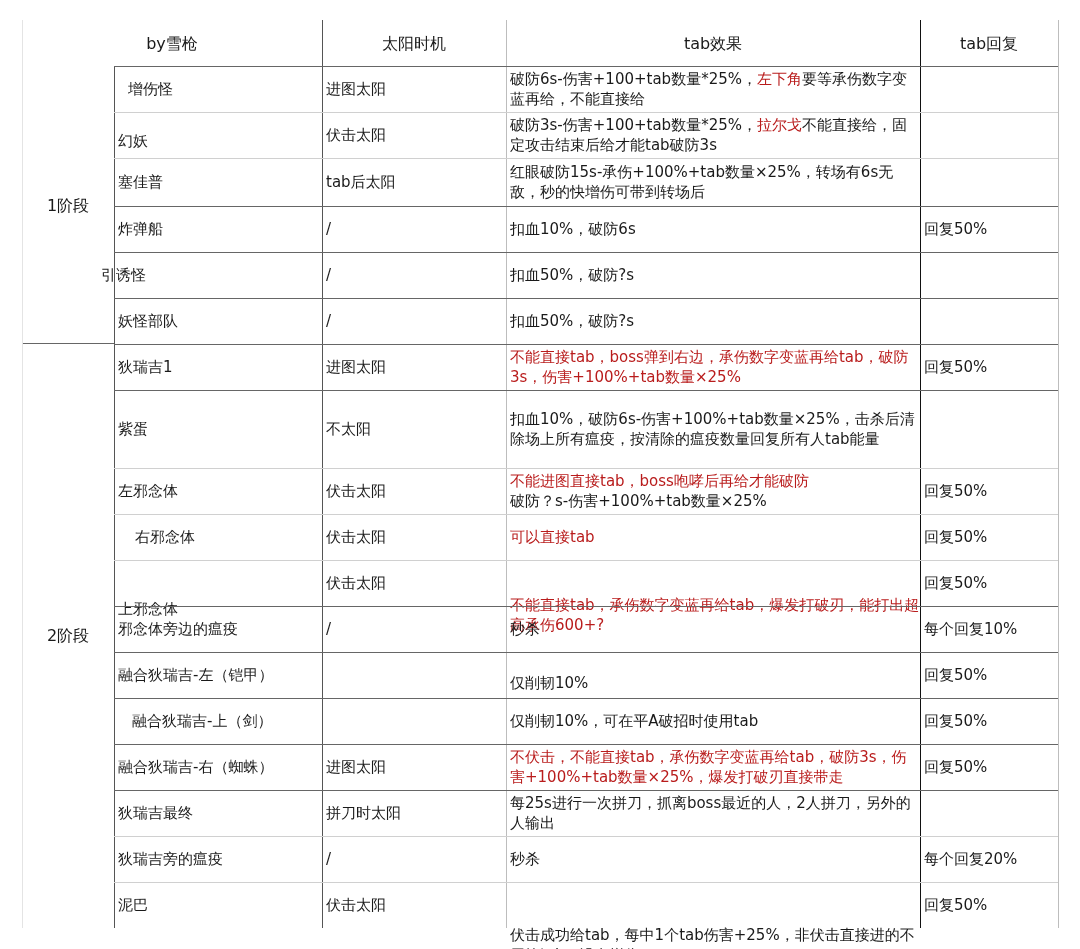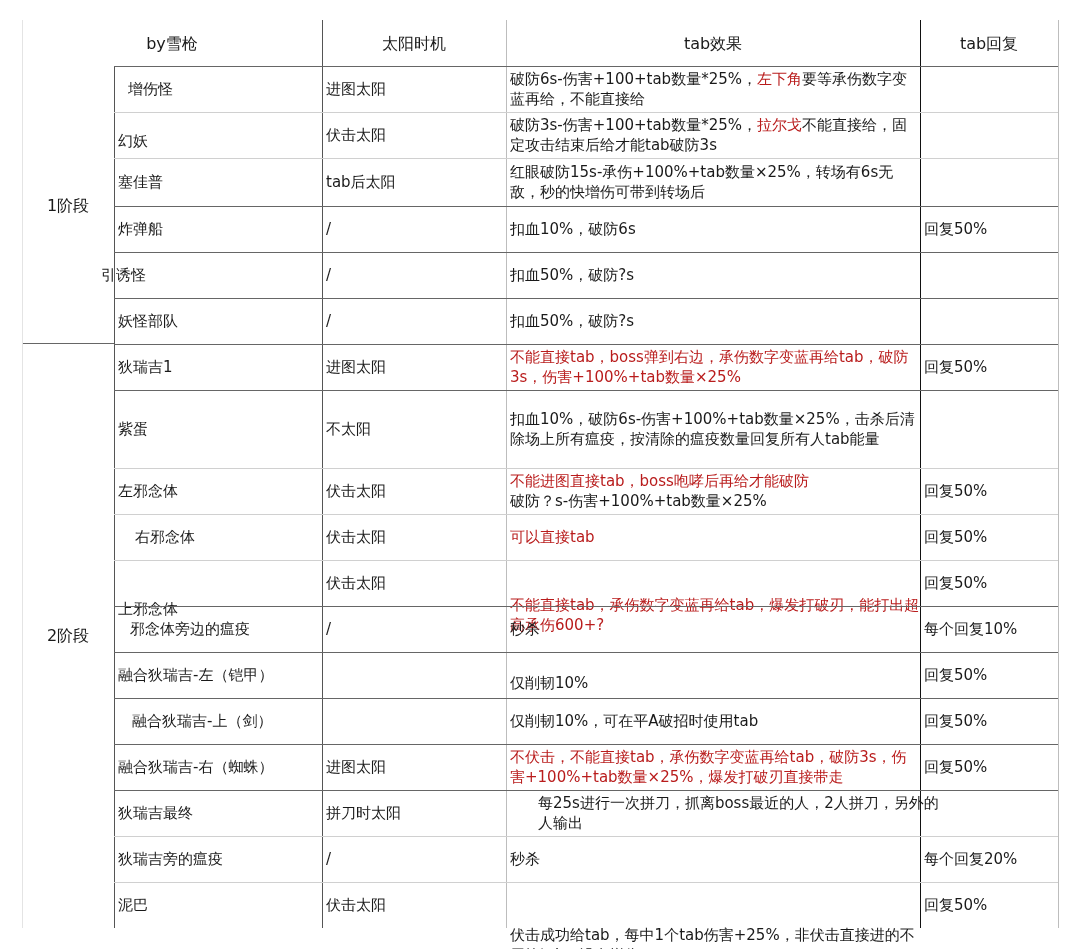--- a/index.html
+++ b/index.html
@@ -91,21 +91,21 @@
       <div class="cell " style="left: 323px; top: 514px; width: 183px; height: 46px;">伏击太阳</div>
       <div class="cell " style="left: 507px; top: 514px; width: 413px; height: 46px;"><span class="effect-block"><span class="red">可以直接tab
 </span></span></div>
       <div class="cell " style="left: 921px; top: 514px; width: 137px; height: 46px;">回复50%</div>
       <div class="hline light" style="left: 114px; top: 514px; width: 944px;"></div>
       <div class="cell " style="left: 115px; top: 560px; width: 207px; height: 46px; margin-top: 26px;">上邪念体</div>
       <div class="cell " style="left: 323px; top: 560px; width: 183px; height: 46px;">伏击太阳</div>
       <div class="cell " style="left: 507px; top: 560px; width: 413px; height: 46px; margin-top: 32px;"><span class="effect-block"><span class="red">不能直接tab，承伤数字变蓝再给tab，爆发打破刃，能打出超高承伤600+?</span></span></div>
       <div class="cell " style="left: 921px; top: 560px; width: 137px; height: 46px;">回复50%</div>
       <div class="hline light" style="left: 114px; top: 560px; width: 944px;"></div>
-      <div class="cell " style="left: 115px; top: 606px; width: 207px; height: 46px; margin-left: 12px;">邪念体旁边的瘟疫</div>
+      <div class="cell " style="left: 115px; top: 606px; width: 207px; height: 46px;">邪念体旁边的瘟疫</div>
       <div class="cell " style="left: 323px; top: 606px; width: 183px; height: 46px;">/</div>
       <div class="cell " style="left: 507px; top: 606px; width: 413px; height: 46px;"><span class="effect-block"><span>秒杀</span></span></div>
       <div class="cell " style="left: 921px; top: 606px; width: 137px; height: 46px;">每个回复10%</div>
       <div class="hline" style="left: 114px; top: 606px; width: 944px;"></div>
       <div class="cell " style="left: 115px; top: 652px; width: 207px; height: 46px;">融合狄瑞吉-左（铠甲）</div>
       <div class="cell " style="left: 323px; top: 652px; width: 183px; height: 46px;"></div>
       <div class="cell " style="left: 507px; top: 660px; width: 413px; height: 46px;"><span class="effect-block"><span>仅削韧10%</span></span></div>
       <div class="cell " style="left: 921px; top: 652px; width: 137px; height: 46px;">回复50%</div>
       <div class="hline" style="left: 114px; top: 652px; width: 944px;"></div>
       <div class="cell " style="left: 129px; top: 698px; width: 207px; height: 46px;">融合狄瑞吉-上（剑）</div>
@@ -113,21 +113,21 @@
       <div class="cell " style="left: 507px; top: 698px; width: 413px; height: 46px;"><span class="effect-block"><span>仅削韧10%，可在平A破招时使用tab</span></span></div>
       <div class="cell " style="left: 921px; top: 698px; width: 137px; height: 46px;">回复50%</div>
       <div class="hline" style="left: 114px; top: 698px; width: 944px;"></div>
       <div class="cell " style="left: 115px; top: 744px; width: 207px; height: 46px;">融合狄瑞吉-右（蜘蛛）</div>
       <div class="cell " style="left: 323px; top: 744px; width: 183px; height: 46px;">进图太阳</div>
       <div class="cell " style="left: 507px; top: 744px; width: 413px; height: 46px;"><span class="effect-block"><span class="red">不伏击，不能直接tab，承伤数字变蓝再给tab，破防3s，伤害+100%+tab数量×25%，爆发打破刃直接带走</span></span></div>
       <div class="cell " style="left: 921px; top: 744px; width: 137px; height: 46px;">回复50%</div>
       <div class="hline" style="left: 114px; top: 744px; width: 944px;"></div>
       <div class="cell " style="left: 115px; top: 790px; width: 207px; height: 46px;">狄瑞吉最终</div>
       <div class="cell " style="left: 323px; top: 790px; width: 183px; height: 46px;">拼刀时太阳</div>
-      <div class="cell " style="left: 535px; top: 790px; width: 413px; height: 46px; align-items: center;"><span class="effect-block"><span>每25s进行一次拼刀，抓离boss最近的人，2人拼刀，另外的人输出</span></span></div>
+      <div class="cell " style="left: 507px; top: 790px; width: 413px; height: 46px; align-items: center;"><span class="effect-block"><span>每25s进行一次拼刀，抓离boss最近的人，2人拼刀，另外的人输出</span></span></div>
       <div class="cell " style="left: 921px; top: 790px; width: 137px; height: 46px;"></div>
       <div class="hline" style="left: 114px; top: 790px; width: 944px;"></div>
       <div class="cell " style="left: 115px; top: 836px; width: 207px; height: 46px;">狄瑞吉旁的瘟疫</div>
       <div class="cell " style="left: 323px; top: 836px; width: 183px; height: 46px;">/</div>
       <div class="cell " style="left: 507px; top: 836px; width: 413px; height: 46px;"><span class="effect-block"><span>秒杀</span></span></div>
       <div class="cell " style="left: 921px; top: 836px; width: 137px; height: 46px;">每个回复20%</div>
       <div class="hline light" style="left: 114px; top: 836px; width: 944px;"></div>
       <div class="cell " style="left: 115px; top: 882px; width: 207px; height: 46px;">泥巴</div>
       <div class="cell " style="left: 323px; top: 882px; width: 183px; height: 46px;">伏击太阳</div>
       <div class="cell " style="left: 507px; top: 922px; width: 413px; height: 46px;"><span class="effect-block"><span>伏击成功给tab，每中1个tab伤害+25%，非伏击直接进的不用给tab，没有增伤</span></span></div>

